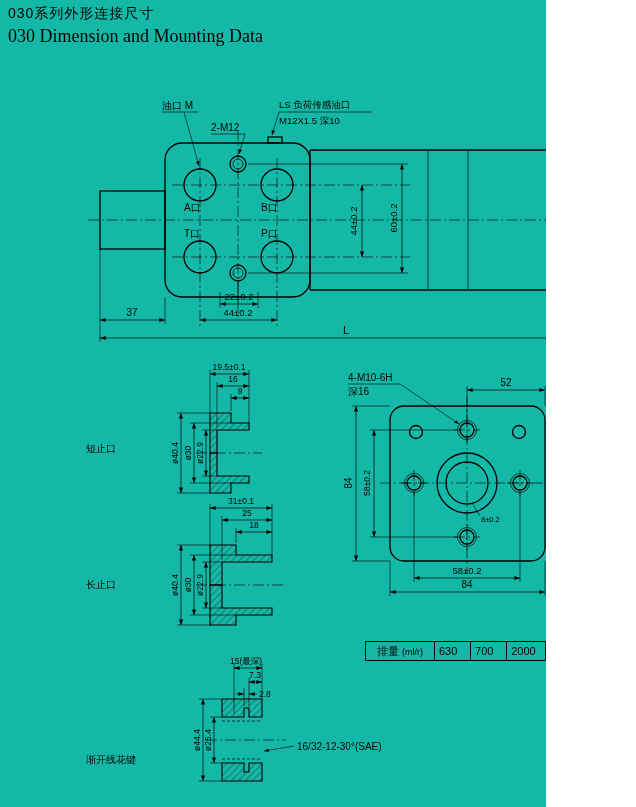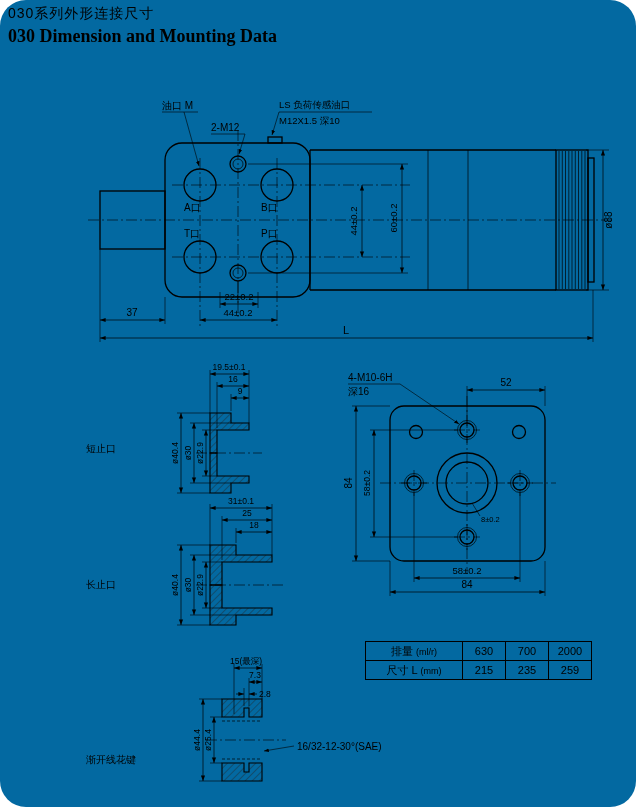--- a/index.html
+++ b/index.html
@@ -1,31 +1,31 @@
 <!DOCTYPE html>
 <html><head>
 <meta charset="utf-8">
 <style>
   html,body{margin:0;padding:0;background:#fff;}
-  .page{position:relative;width:636px;height:807px;background:#0369a1;overflow:hidden;
-        font-family:"Liberation Sans",sans-serif;color:#000;border-radius:26px;}
+  .page{position:relative;width:546px;height:807px;background:#14b8a6;overflow:hidden;
+        font-family:"Liberation Sans",sans-serif;color:#000;}
   .title-cn{position:absolute;left:8px;top:5px;font-size:14px;letter-spacing:1px;}
-  .title-en{position:absolute;left:8px;top:26px;font-size:18px;font-weight:bold;
+  .title-en{position:absolute;left:8px;top:26px;font-size:18px;font-weight:normal;
             font-family:"Liberation Serif",serif;}
   svg{position:absolute;left:0;top:0;}
   svg text{font-family:"Liberation Sans",sans-serif;fill:#000;}
   .t11{font-size:11px;} .t10{font-size:10px;} .t9{font-size:9.5px;} .t8{font-size:8.5px;} .t7{font-size:7.5px;}
   .obj{fill:none;stroke:#000;stroke-width:1.3;}
   .thin{fill:none;stroke:#000;stroke-width:0.7;}
   .ext{fill:none;stroke:#000;stroke-width:0.6;}
   .cl{fill:none;stroke:#000;stroke-width:0.6;stroke-dasharray:11 3 2 3;}
   .dash{fill:none;stroke:#000;stroke-width:0.7;stroke-dasharray:3 2;}
   .hat{fill:url(#hatch);stroke:#000;stroke-width:1.1;}
   .spec-table{position:absolute;left:365px;top:641px;border-collapse:collapse;font-size:11px;}
-  .spec-table td{border:1px solid #000;text-align:center;padding:1px 4px;height:16px;}
+  .spec-table td{border:1px solid #000;text-align:left;padding:1px 4px;height:16px;}
   .spec-table td.c-lbl{width:88px;text-align:center;}
   .spec-table td.c-val{width:34px;}
   .unit{font-size:9px;margin-left:3px;}
 </style>
 </head>
 <body>
 
 <div class="page">
 
   <div class="title-cn">030系列外形连接尺寸</div>
@@ -309,24 +309,16 @@
   <table class="spec-table">
     <tbody>
         <tr>
       <td class="c-lbl">
         <span>排量</span><span class="unit">(ml/r)</span>
       </td>
       <td class="c-val">630</td>
       <td class="c-val">700</td>
       <td class="c-val">2000</td>
     </tr>
-    <tr>
-      <td class="c-lbl">
-        <span>尺寸 L</span><span class="unit">(mm)</span>
-      </td>
-      <td class="c-val">215</td>
-      <td class="c-val">235</td>
-      <td class="c-val">259</td>
-    </tr>
   </tbody>
     </table>
 
 </div>
 
 </body></html>

